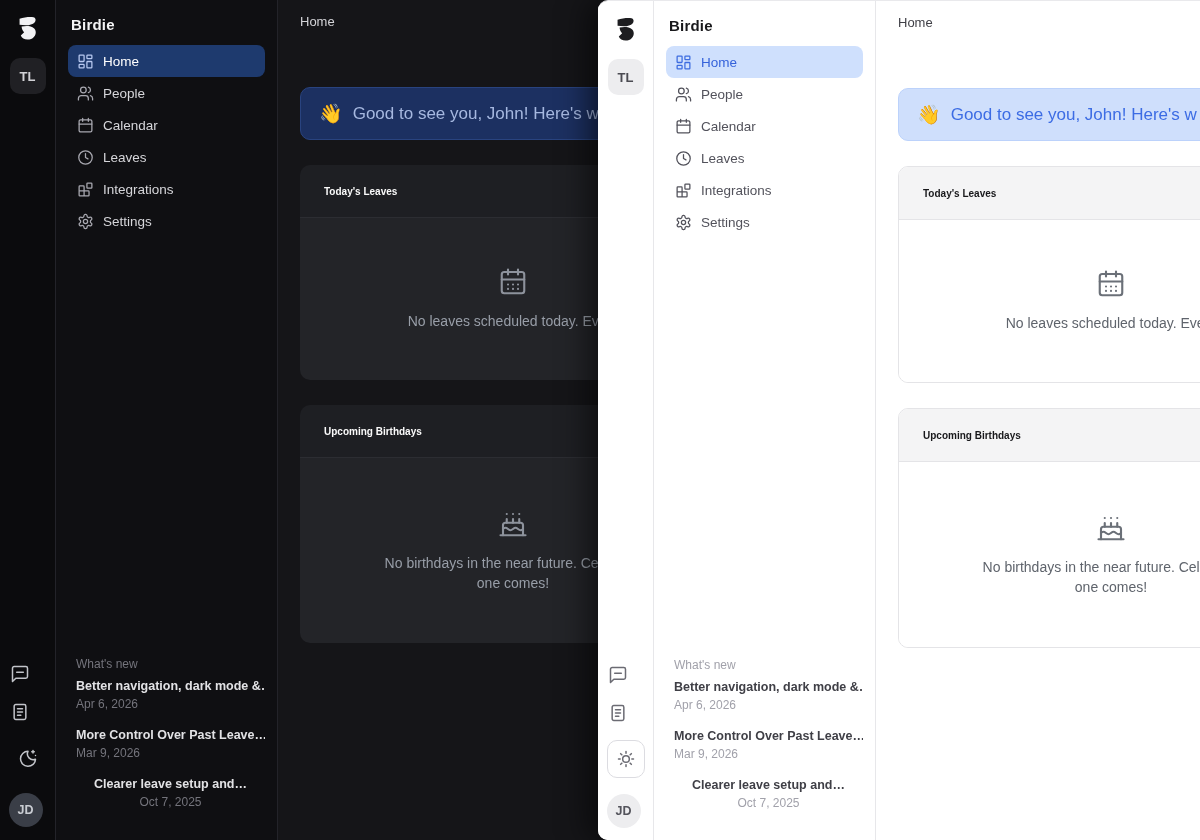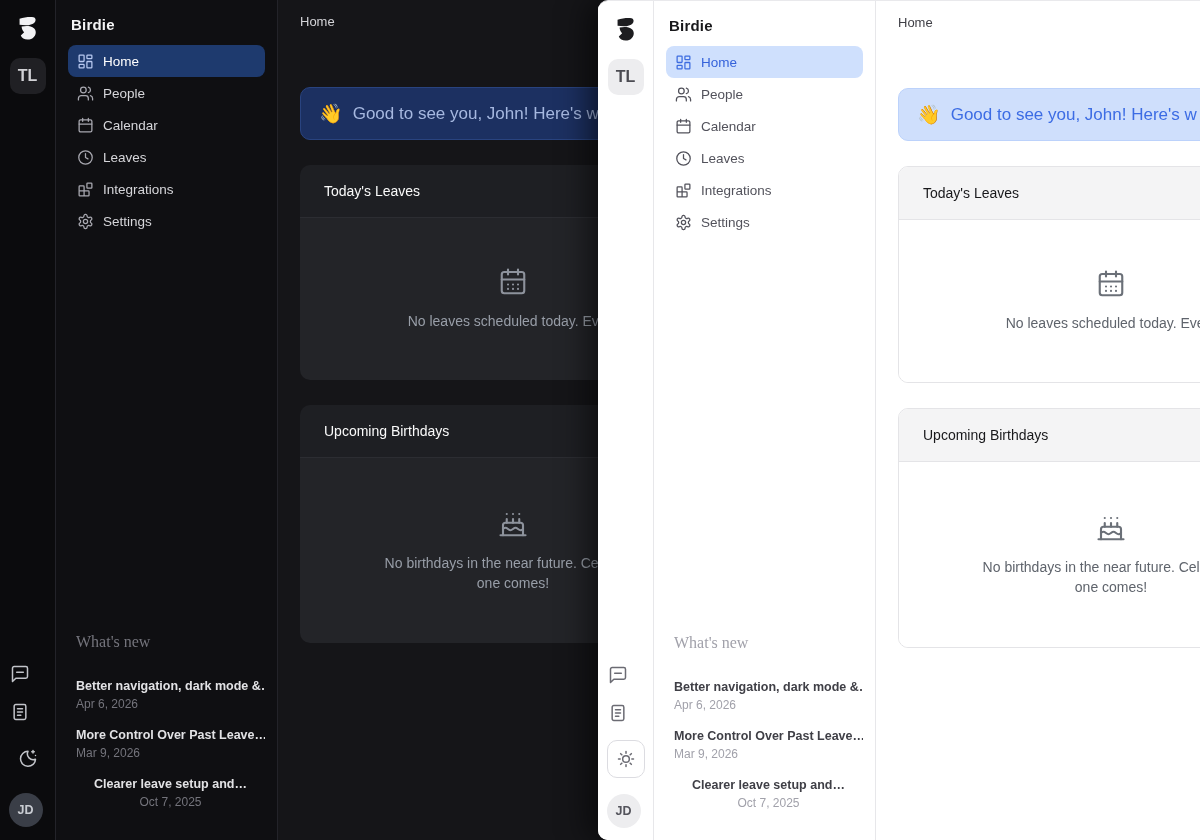--- a/index.html
+++ b/index.html
@@ -12,55 +12,55 @@
   #panel-light { left:598px; width:602px; z-index:2; border-radius:10px 0 0 10px;
     box-shadow:-10px 0 30px rgba(0,0,0,.55); border-top:1px solid #e9e9ec; }
 
   .app { display:flex; width:750px; height:840px; }
 
   
   .rail { width:56px; flex:none; display:flex; flex-direction:column; align-items:center;
     padding:14px 0 13px; }
   .logo { width:30px; height:30px; }
   .ws-avatar { margin-top:14px; width:36px; height:36px; border-radius:10px;
-    display:grid; place-items:center; font-size:16px; font-weight:700; }
+    display:grid; place-items:center; font-size:13px; font-weight:700; }
   .rail-spacer { flex:1; }
   .rail-bottom { display:flex; flex-direction:column; gap:16px; }
   .rail-icon { width:22px; height:22px; display:grid; place-items:center; cursor:pointer; }
   .rail-icon svg { width:20px; height:20px; }
   .toggle { width:38px; height:38px; display:grid; place-items:center; border-radius:10px; cursor:pointer; }
   .toggle svg { width:20px; height:20px; }
   .user-avatar { width:34px; height:34px; border-radius:50%; display:grid; place-items:center;
     font-size:12.5px; font-weight:600; cursor:pointer; }
 
   
   .sidebar { width:222px; flex:none; display:flex; flex-direction:column;
     padding:16px 12px 14px; }
   .brand { font-size:15px; font-weight:700; margin:0 0 12px 3px; letter-spacing:.2px; }
   .nav { display:flex; flex-direction:column; }
   .nav-item { height:32px; display:flex; align-items:center; gap:9px; padding:0 9px;
     border-radius:8px; font-size:13.5px; font-weight:500; cursor:pointer; white-space:nowrap; }
   .nav-item svg { width:17px; height:17px; flex:none; }
   .whats-new { margin-top:auto; padding-left:8px; }
-  .wn-label { font-size:16px; margin-bottom:27px;font-family:Liberation Serif, serif; }
+  .wn-label { font-size:12px; margin-bottom:7px; }
   .wn-item { margin-bottom:15px; cursor:pointer; }
   .wn-item:last-child { margin-bottom:16px;text-align:center; }
   .wn-title { font-size:12.5px; font-weight:600; line-height:16px; margin-bottom:3px;
     white-space:nowrap; overflow:hidden; }
   .wn-date { font-size:12px; line-height:15px; }
 
   
   .main { flex:1; min-width:0; padding:14px 24px 0 22px; }
   .breadcrumb { font-size:13px; line-height:15px; }
   .banner { margin-top:58px; height:53px; border-radius:10px; display:flex; align-items:center;
     padding:0 18px; font-size:17px; font-weight:500; white-space:nowrap; overflow:hidden; }
   .banner .emoji { font-size:19px; margin-right:10px; }
   .card { margin-top:25px; border-radius:10px; overflow:hidden; }
   .card-header { height:53px; display:flex; align-items:center; padding:0 24px;
-    font-size:14px; font-weight:400; }
+    font-size:10px; font-weight:700; }
   .card-body { display:flex; flex-direction:column; align-items:center; justify-content:center;
     gap:10px; overflow:hidden; }
   .card-body.h-leaves { height:162px; }
   .card-body.h-birthdays { height:185px; }
   .empty-icon svg { width:30px; height:30px; }
   .empty-text { font-size:14px; line-height:20px; text-align:center; white-space:nowrap; }
 
   
   .dark .app { background:#151518; }
   .dark .rail { background:#0b0b0d; border-right:1px solid #232329; }

